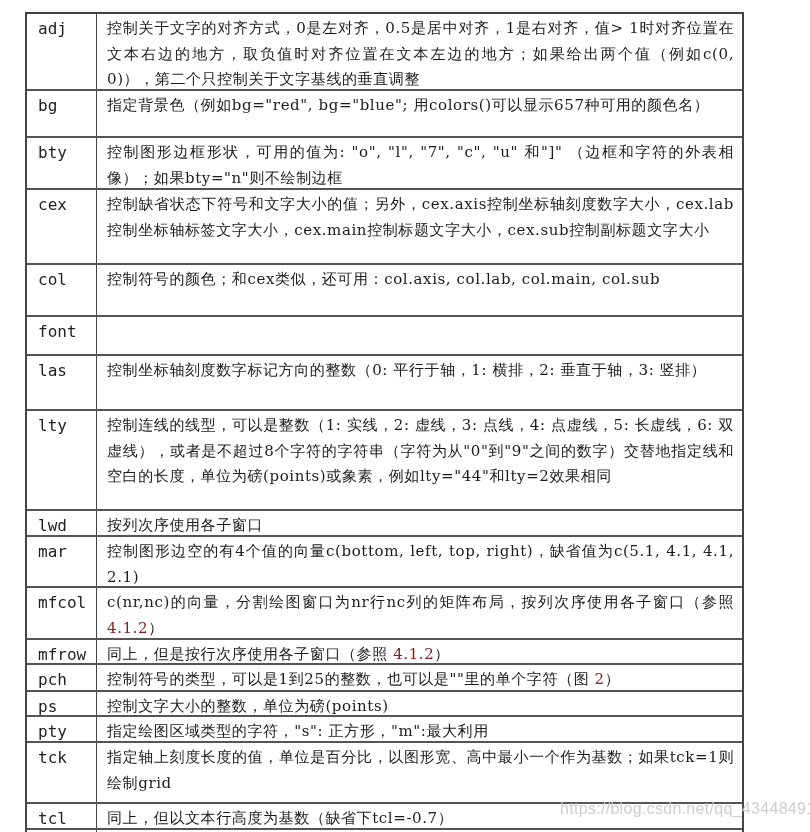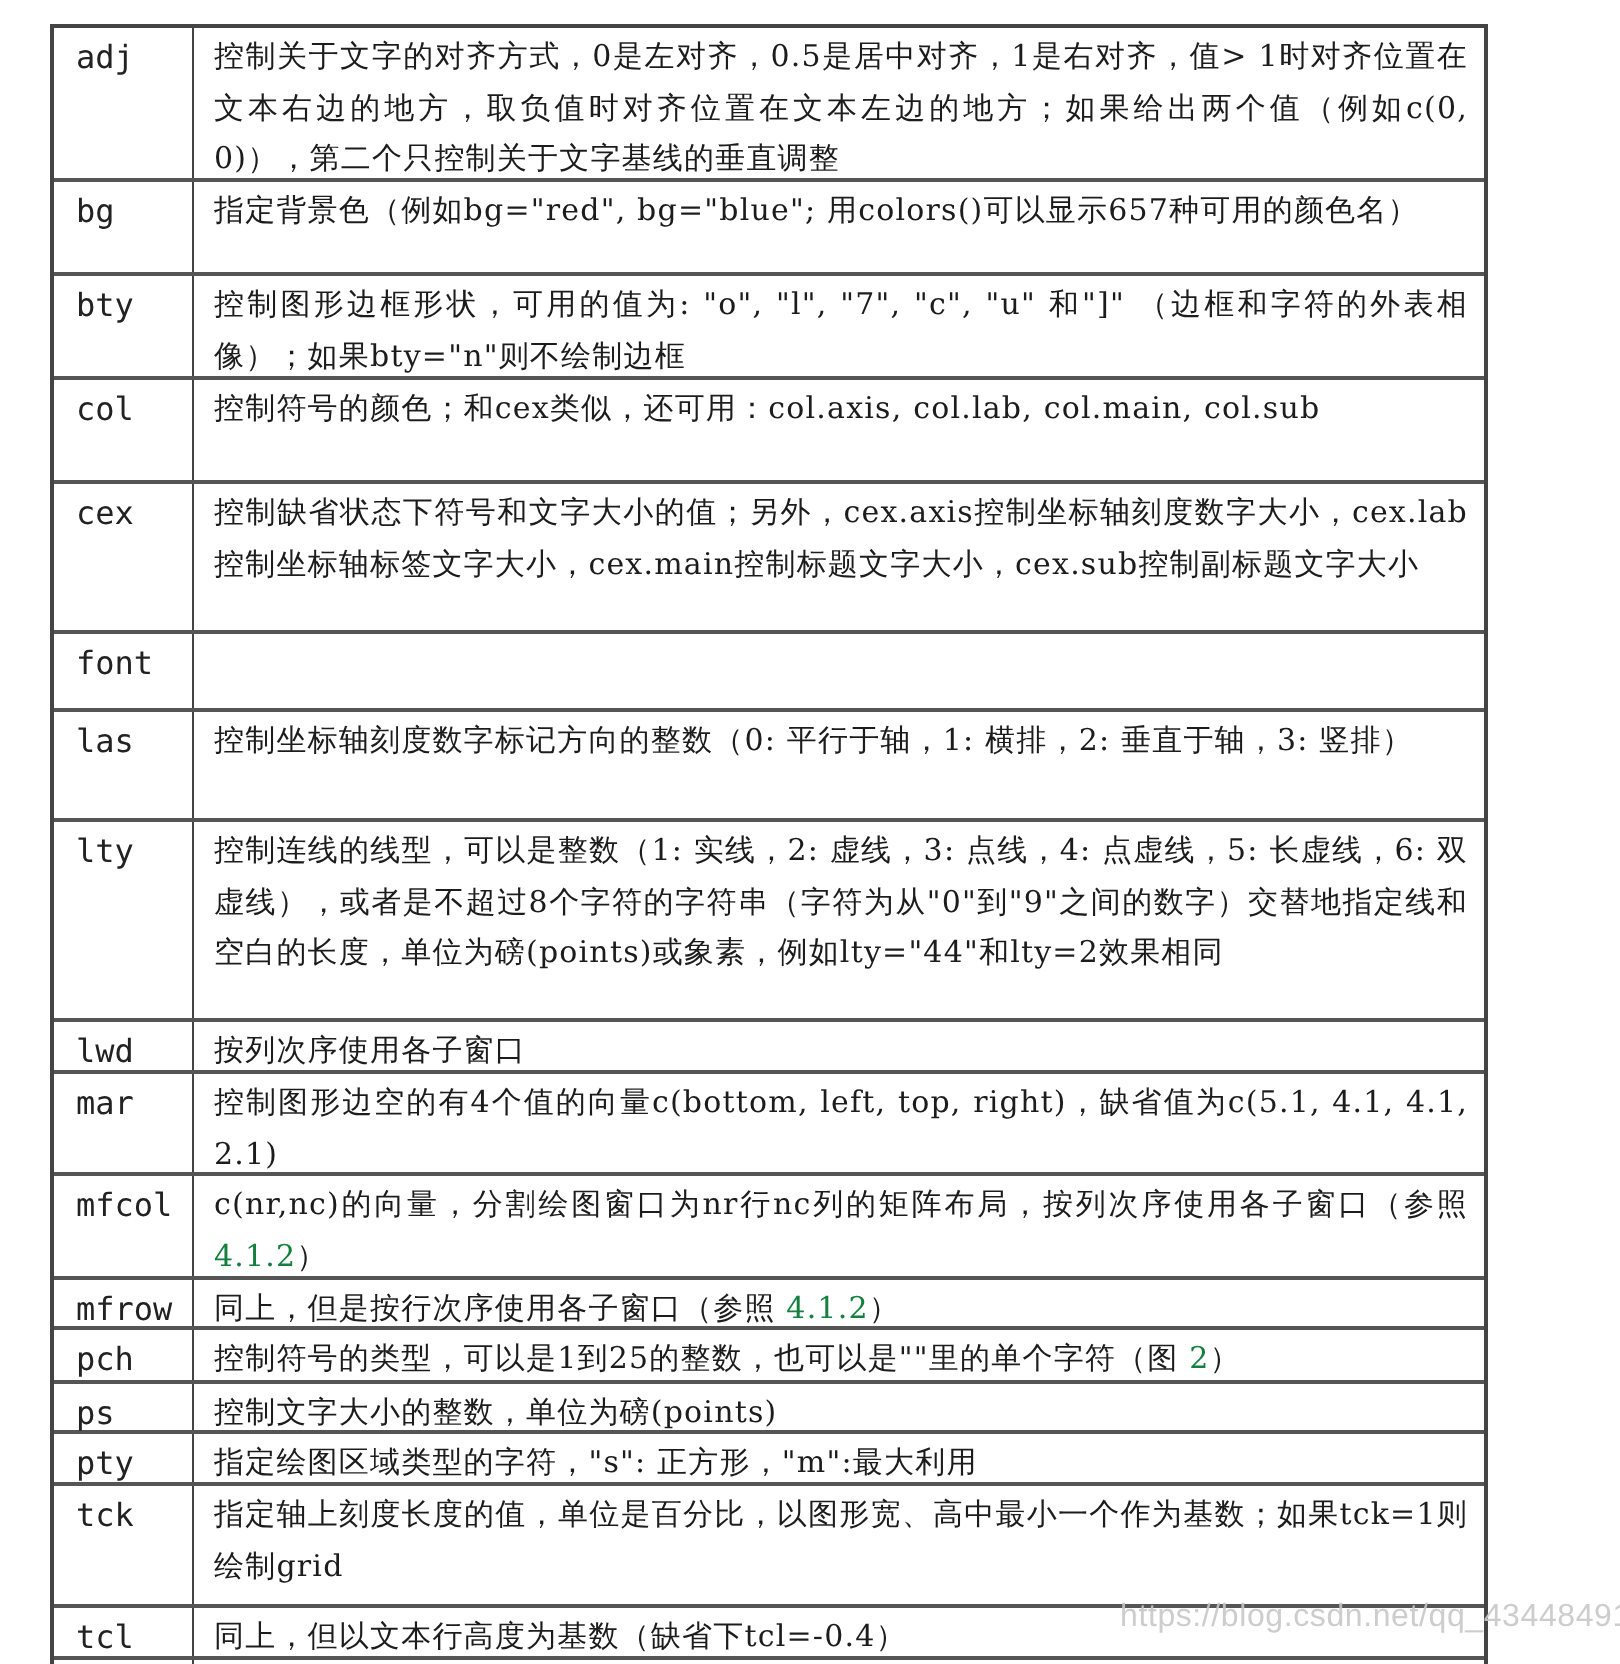--- a/index.html
+++ b/index.html
@@ -43,21 +43,21 @@
     .desc {
       flex: 1 1 auto;
       padding: 2px 8px 0 10px;
       font-size: 15px;
       line-height: 25.5px;
       letter-spacing: 0.6px;
       color: #1c1c1c;
       text-align: justify;
     }
     .desc .ref {
-      color: #15803d;
+      color: #7f1d1d;
     }
     .watermark {
       position: absolute;
       left: 560px;
       top: 800px;
       font-family: "Liberation Sans", "DejaVu Sans", sans-serif;
       font-size: 16px;
       color: #c8c8c8;
       letter-spacing: 0.3px;
       white-space: nowrap;
@@ -77,27 +77,27 @@
     <div class="desc">控制关于文字的对齐方式，0是左对齐，0.5是居中对齐，1是右对齐，值&gt; 1时对齐位置在文本右边的地方，取负值时对齐位置在文本左边的地方；如果给出两个值（例如c(0, 0)），第二个只控制关于文字基线的垂直调整</div>
   </div>
   <div class="row" style="height:47px">
     <div class="key">bg</div>
     <div class="desc">指定背景色（例如bg="red", bg="blue"; 用colors()可以显示657种可用的颜色名）</div>
   </div>
   <div class="row" style="height:52px">
     <div class="key">bty</div>
     <div class="desc">控制图形边框形状，可用的值为: "o", "l", "7", "c", "u" 和"]" （边框和字符的外表相像）；如果bty="n"则不绘制边框</div>
   </div>
+  <div class="row" style="height:75px">
+    <div class="key">cex</div>
+    <div class="desc">控制缺省状态下符号和文字大小的值；另外，cex.axis控制坐标轴刻度数字大小，cex.lab控制坐标轴标签文字大小，cex.main控制标题文字大小，cex.sub控制副标题文字大小</div>
+  </div>
   <div class="row" style="height:52px">
     <div class="key">col</div>
     <div class="desc">控制符号的颜色；和cex类似，还可用：col.axis, col.lab, col.main, col.sub</div>
-  </div>
-  <div class="row" style="height:75px">
-    <div class="key">cex</div>
-    <div class="desc">控制缺省状态下符号和文字大小的值；另外，cex.axis控制坐标轴刻度数字大小，cex.lab控制坐标轴标签文字大小，cex.main控制标题文字大小，cex.sub控制副标题文字大小</div>
   </div>
   <div class="row" style="height:39px">
     <div class="key">font</div>
   </div>
   <div class="row" style="height:55px">
     <div class="key">las</div>
     <div class="desc">控制坐标轴刻度数字标记方向的整数（0: 平行于轴，1: 横排，2: 垂直于轴，3: 竖排）</div>
   </div>
   <div class="row" style="height:100px">
     <div class="key">lty</div>
@@ -130,21 +130,21 @@
   <div class="row" style="height:26px">
     <div class="key">pty</div>
     <div class="desc">指定绘图区域类型的字符，"s": 正方形，"m":最大利用</div>
   </div>
   <div class="row" style="height:61px">
     <div class="key">tck</div>
     <div class="desc">指定轴上刻度长度的值，单位是百分比，以图形宽、高中最小一个作为基数；如果tck=1则绘制grid</div>
   </div>
   <div class="row" style="height:26px">
     <div class="key">tcl</div>
-    <div class="desc">同上，但以文本行高度为基数（缺省下tcl=-0.4）</div>
+    <div class="desc">同上，但以文本行高度为基数（缺省下tcl=-0.7）</div>
   </div>
   <div class="row partial-row">
     <div class="key"></div>
     <div class="desc"></div>
   </div>
 </div>
 
 <div class="watermark">https://blog.csdn.net/qq_43448491</div>
 
 </body></html>

